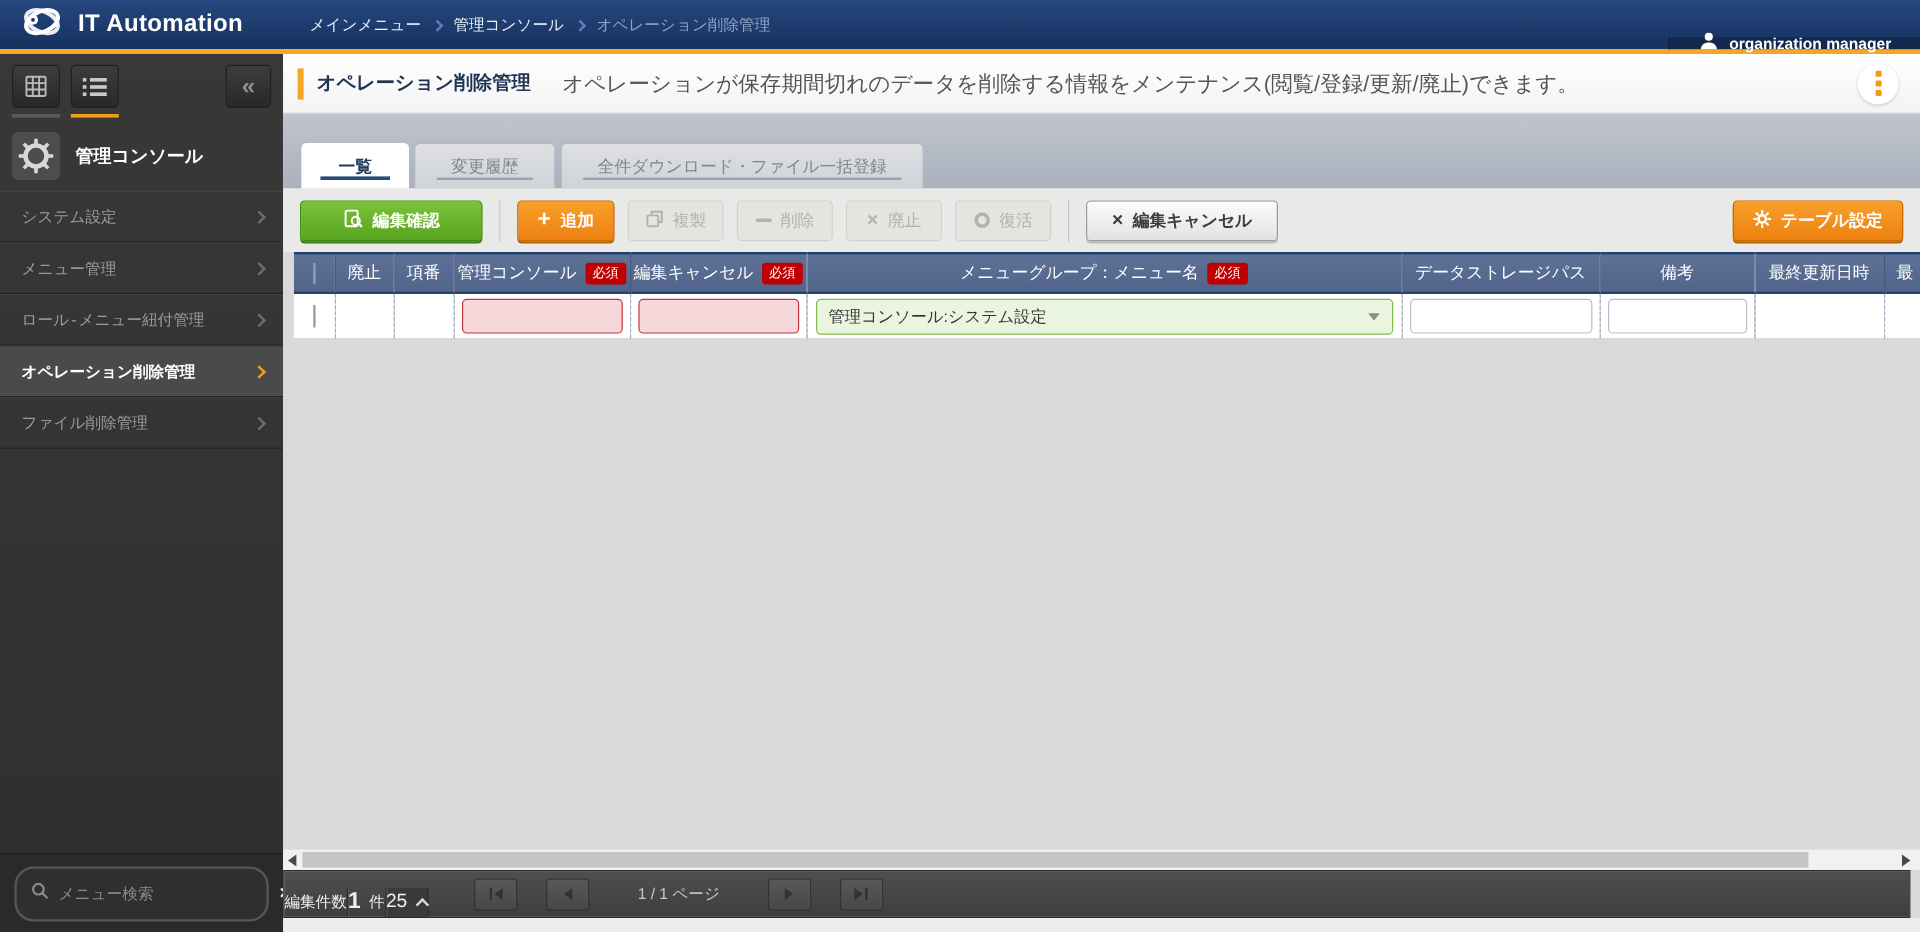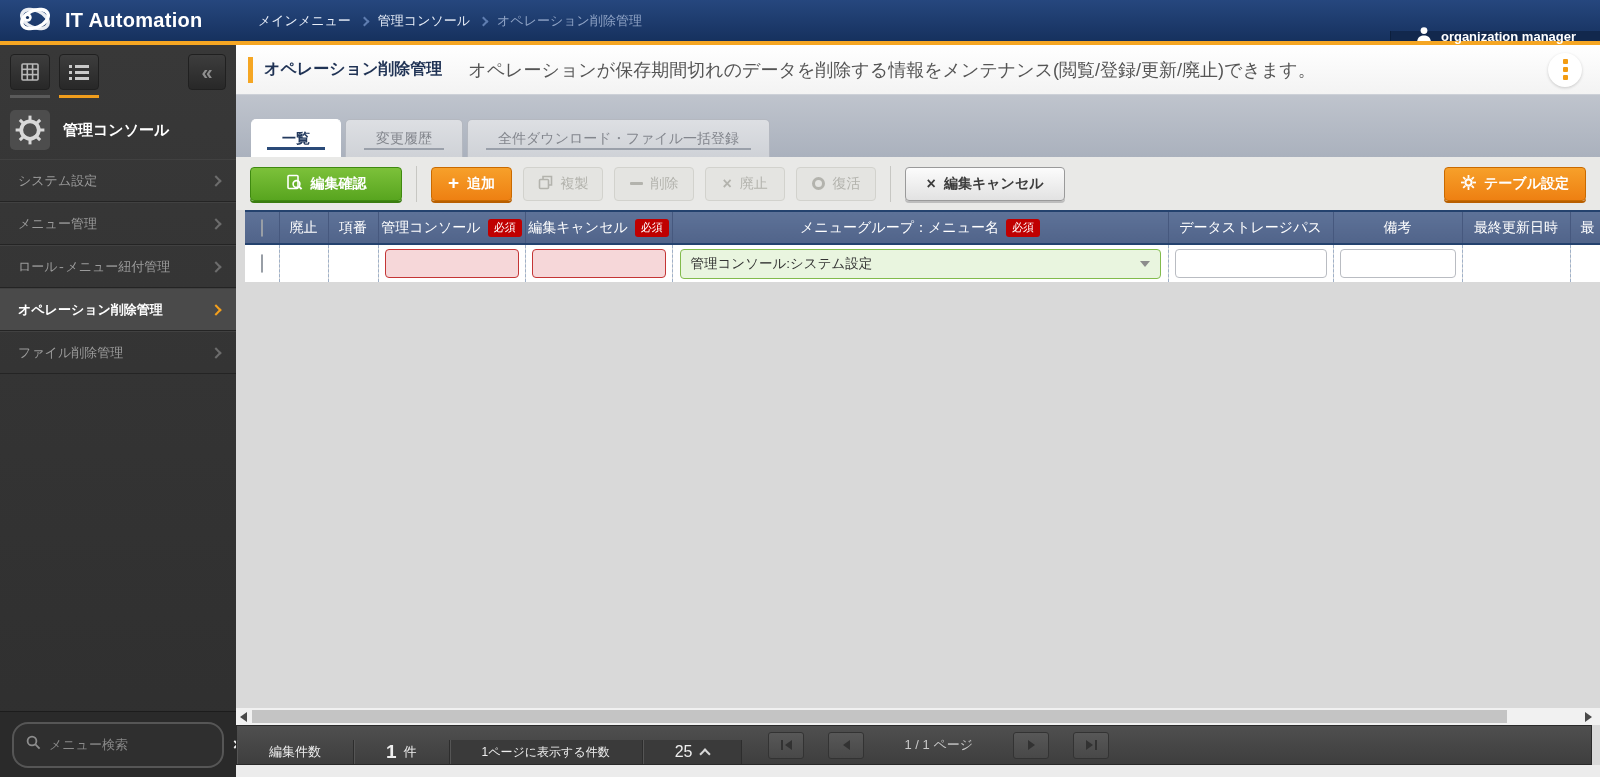--- a/index.html
+++ b/index.html
@@ -126,32 +126,32 @@
   
   .hscroll { height:17px; background:#f1f1f1; position:relative; }
   .hs-thumb { position:absolute; top:2px; left:16px; width:1255px; height:13px; background:#c4c4c4; }
   .hs-arrow { position:absolute; top:4px; width:0; height:0; border-top:5px solid transparent;
     border-bottom:5px solid transparent; cursor:pointer; }
   .hs-left { left:4px; border-right:7px solid #4a4a4a; }
   .hs-right { right:8px; border-left:7px solid #4a4a4a; }
 
   .footbar { height:40px; margin-right:8px; background:linear-gradient(#4f4f4f,#3e3e3e);
     border:1px solid #2a2a2a; display:flex; align-items:stretch; color:#eee; }
-  .fb-cell { display:flex; align-items:center; padding:0 32px; border-right:1px solid #2d2d2d;
+  .fb-cell { display:flex; align-items:center; padding:0 0; border-right:1px solid #2d2d2d;
     box-shadow:1px 0 0 #555 inset;margin-top:14px; }
   .fb-label { font-size:13px; }
   .fb-count { font-size:19px; font-weight:bold; margin-right:7px; }
   .fb-unit { font-size:13px; }
   .fb-pagesize { background:#3a3a3a; }
   .fb-ps-label { font-size:12px; }
   .fb-ps-value { display:flex; align-items:center; gap:9px; cursor:pointer; background:#3a3a3a; }
   .fb-ps-num { font-size:16px; }
   .caret-up { width:8px; height:8px; border-top:2px solid #d8d8d8; border-left:2px solid #d8d8d8;
     transform:rotate(45deg); margin-top:4px; }
-  .pager { display:flex; align-items:center; gap:24px; margin-left:26px; }
+  .pager { display:flex; align-items:center; gap:24px; margin-left:38px; }
   .pg-btn { width:36px; height:27px; background:linear-gradient(#585858,#484848);
     border:1px solid #333; border-radius:3px; display:flex; align-items:center; justify-content:center;
     gap:2px; cursor:default; }
   .tri { width:0; height:0; border-top:5px solid transparent; border-bottom:5px solid transparent; }
   .tri-l { border-right:7px solid #323232; }
   .tri-r { border-left:7px solid #323232; }
   .pg-bar { width:2px; height:10px; background:#323232; }
   .pg-text { color:#c9c9c9; font-size:13px; margin:0 16px; }
   .bottom-strip { height:12px; background:#ececec; }
 </style>
@@ -453,23 +453,20 @@
       </div>
 
       <div class="footbar">
         <div class="fb-cell">
           <span class="fb-label">編集件数</span>
         </div>
         <div class="fb-cell">
           <span class="fb-count">1</span>
           <span class="fb-unit">件</span>
         </div>
-        <div class="fb-cell fb-pagesize">
-          <span class="fb-ps-label">1ページに表示する件数</span>
-        </div>
         <div class="fb-cell fb-ps-value">
           <span class="fb-ps-num">25</span>
           <span class="caret-up"></span>
         </div>
         <div class="pager">
           <span class="pg-btn">
             <span class="pg-bar"></span>
               <span class="tri tri-l"></span>
           </span>
           <span class="pg-btn">

